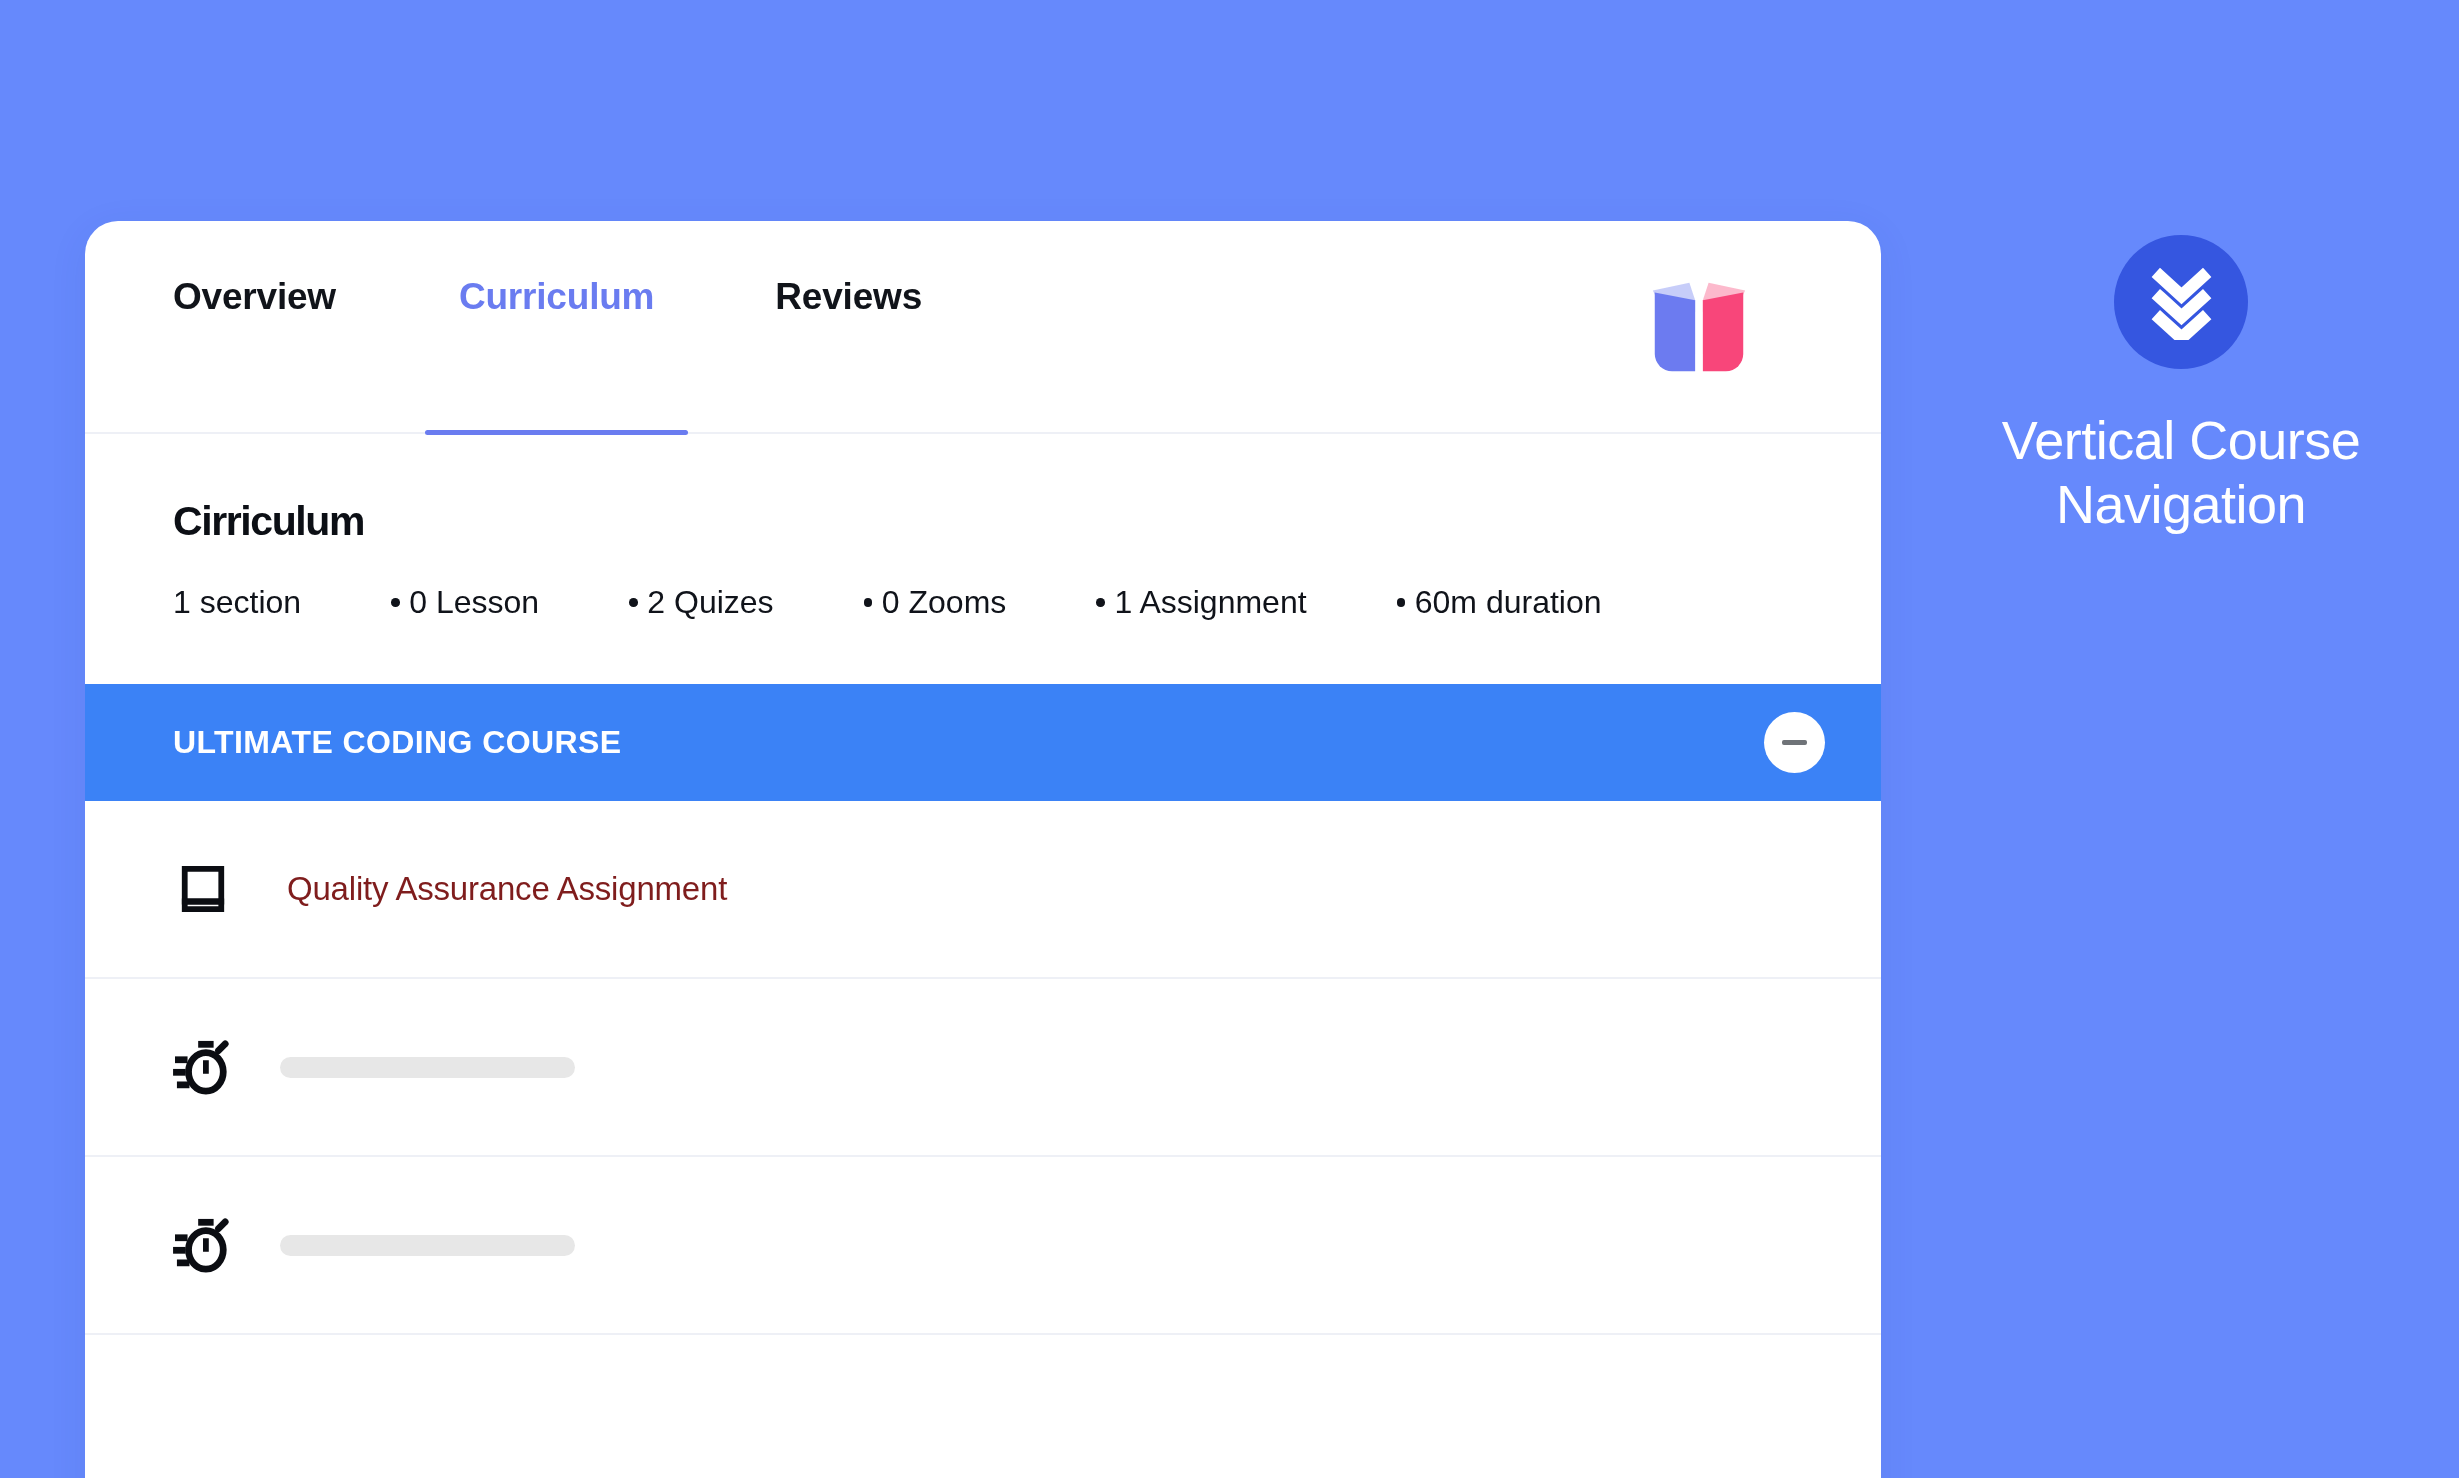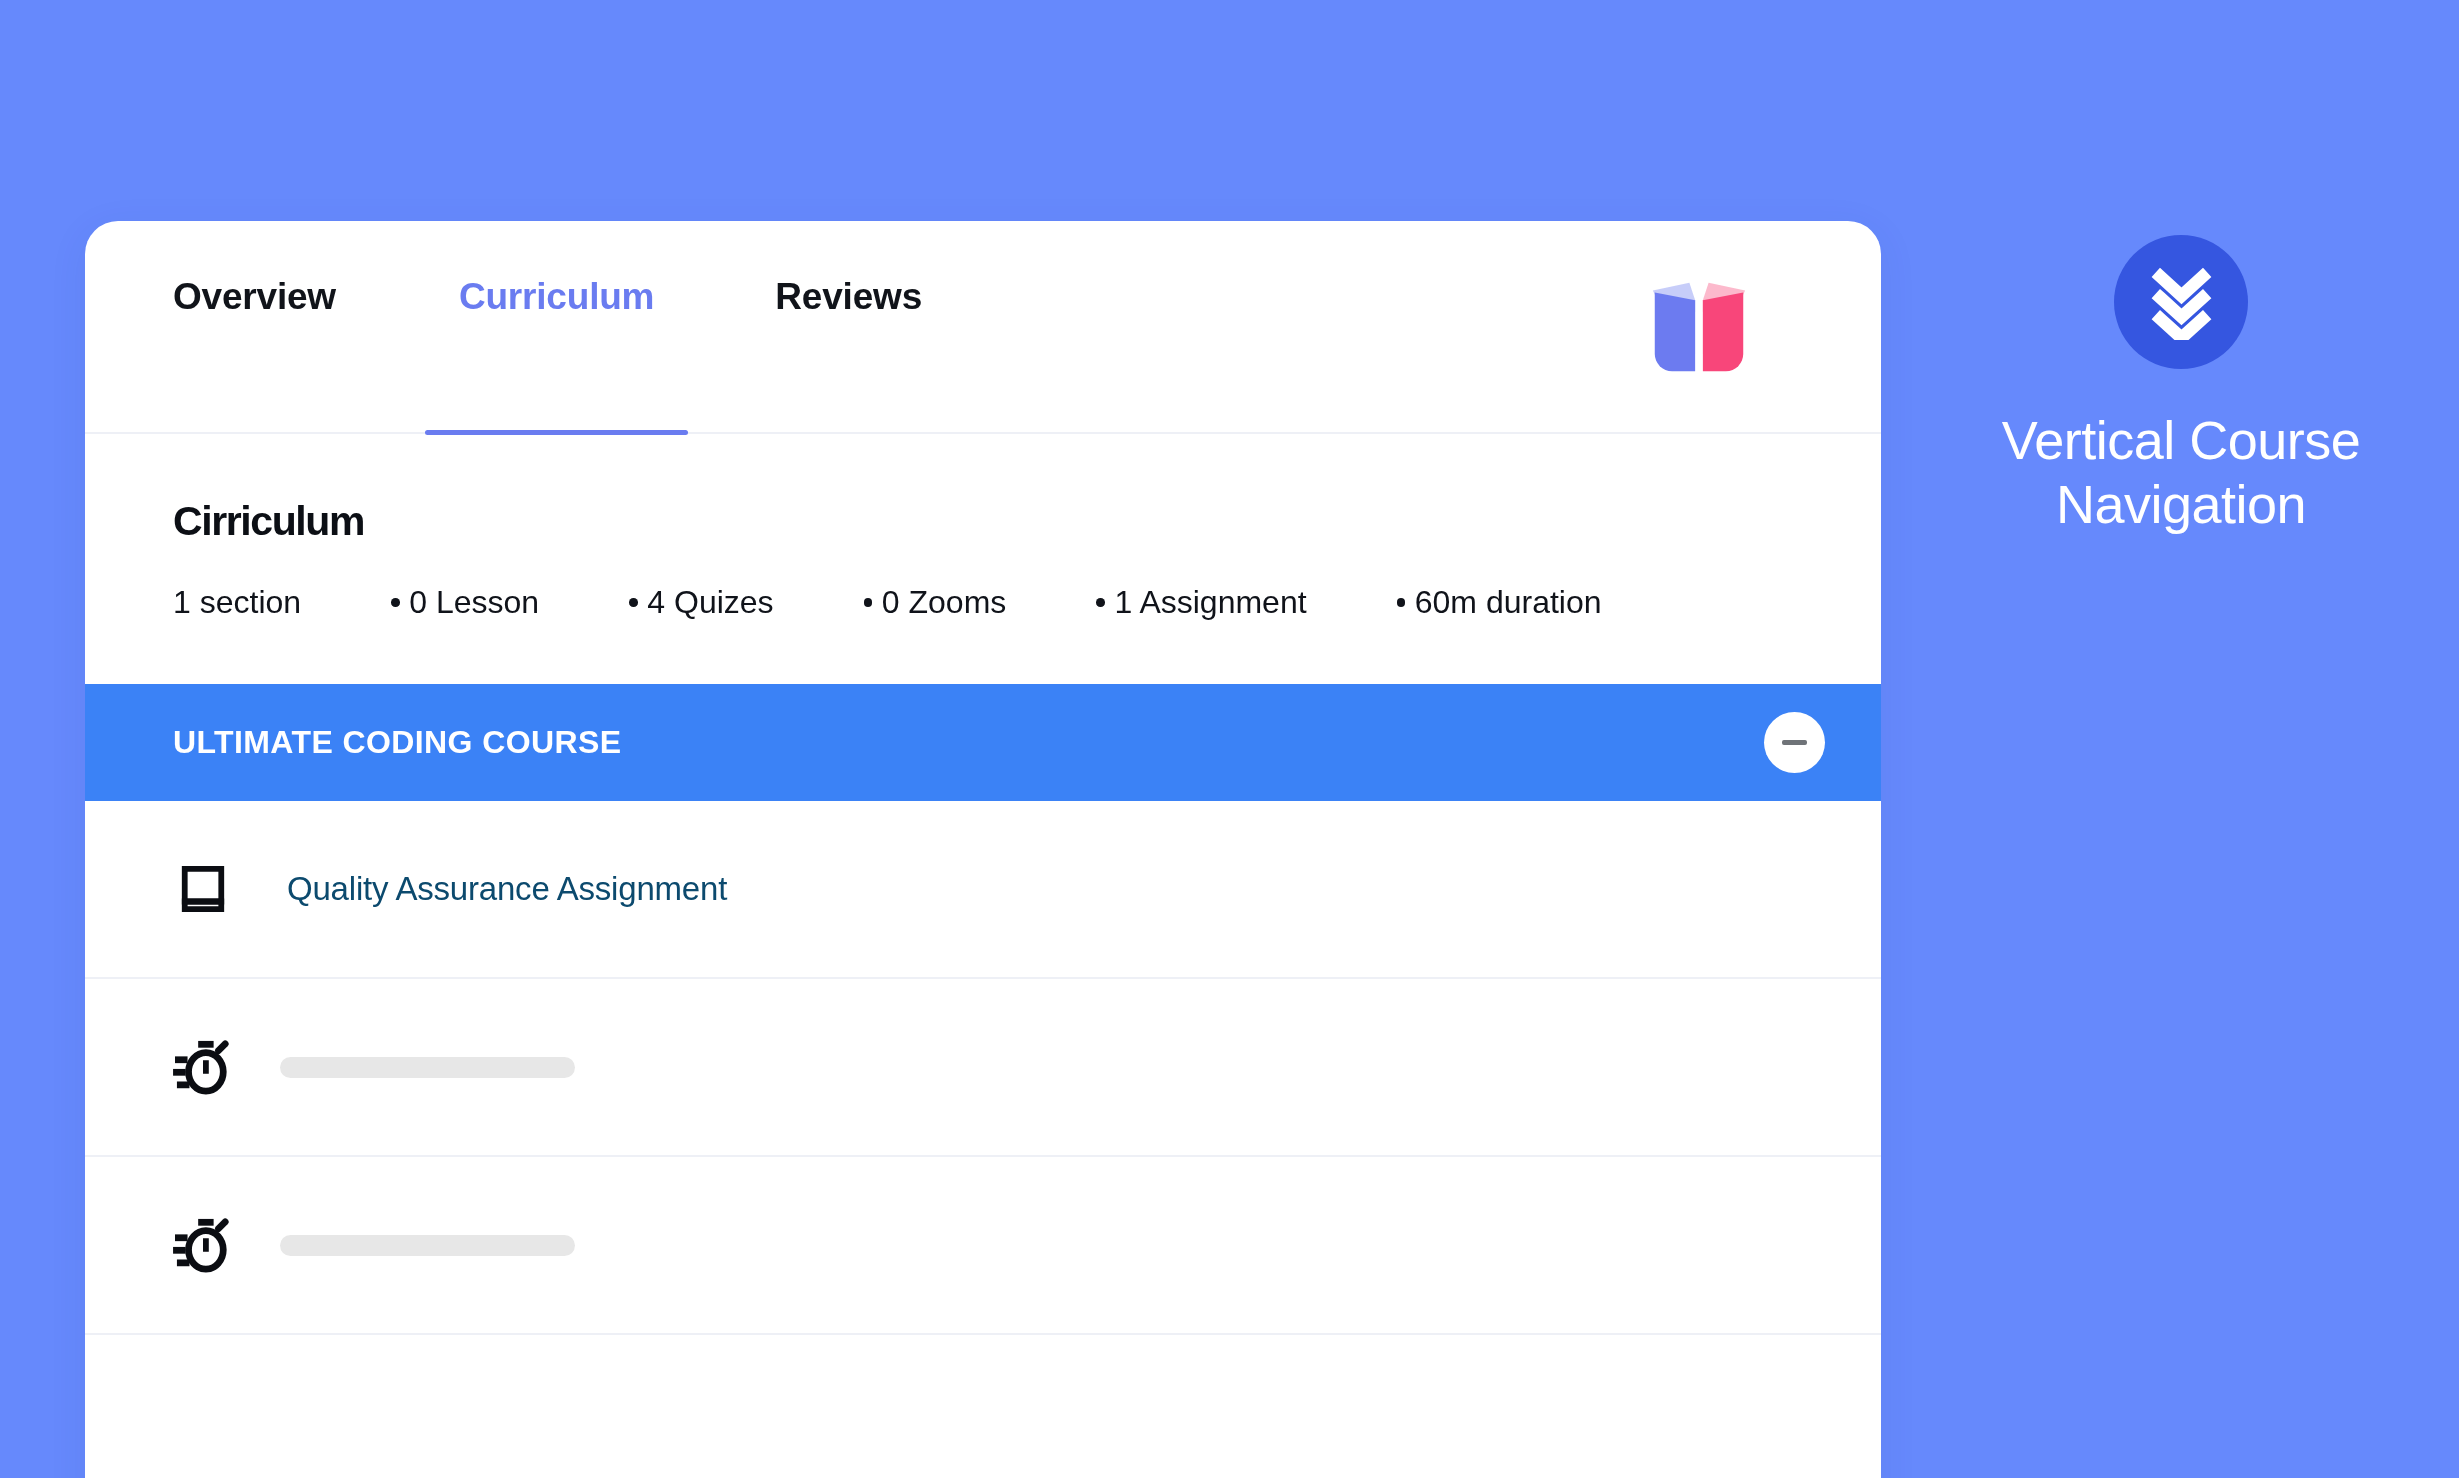--- a/index.html
+++ b/index.html
@@ -165,21 +165,21 @@
     width: 60px;
     height: 60px;
     flex: none;
     display: flex;
     align-items: center;
     justify-content: center;
   }
   .lesson-label {
     margin-left: 54px;
     font-size: 33px;
-    color: #0c4a6e;
+    color: #7f1d1d;
     letter-spacing: -0.2px;
     text-align: center;
   }
   .skeleton-bar {
     margin-left: 47px;
     width: 295px;
     height: 21px;
     border-radius: 10.6px;
     background: #e7e7e7;
   }
@@ -243,21 +243,21 @@
     <div class="meta-row">
       <div class="meta-item">
         <span>1 section</span>
       </div>
       <div class="meta-item">
         <span class="meta-dot"></span>
         <span>0 Lesson</span>
       </div>
       <div class="meta-item">
         <span class="meta-dot"></span>
-        <span>4 Quizes</span>
+        <span>2 Quizes</span>
       </div>
       <div class="meta-item">
         <span class="meta-dot"></span>
         <span>0 Zooms</span>
       </div>
       <div class="meta-item">
         <span class="meta-dot"></span>
         <span>1 Assignment</span>
       </div>
       <div class="meta-item">

